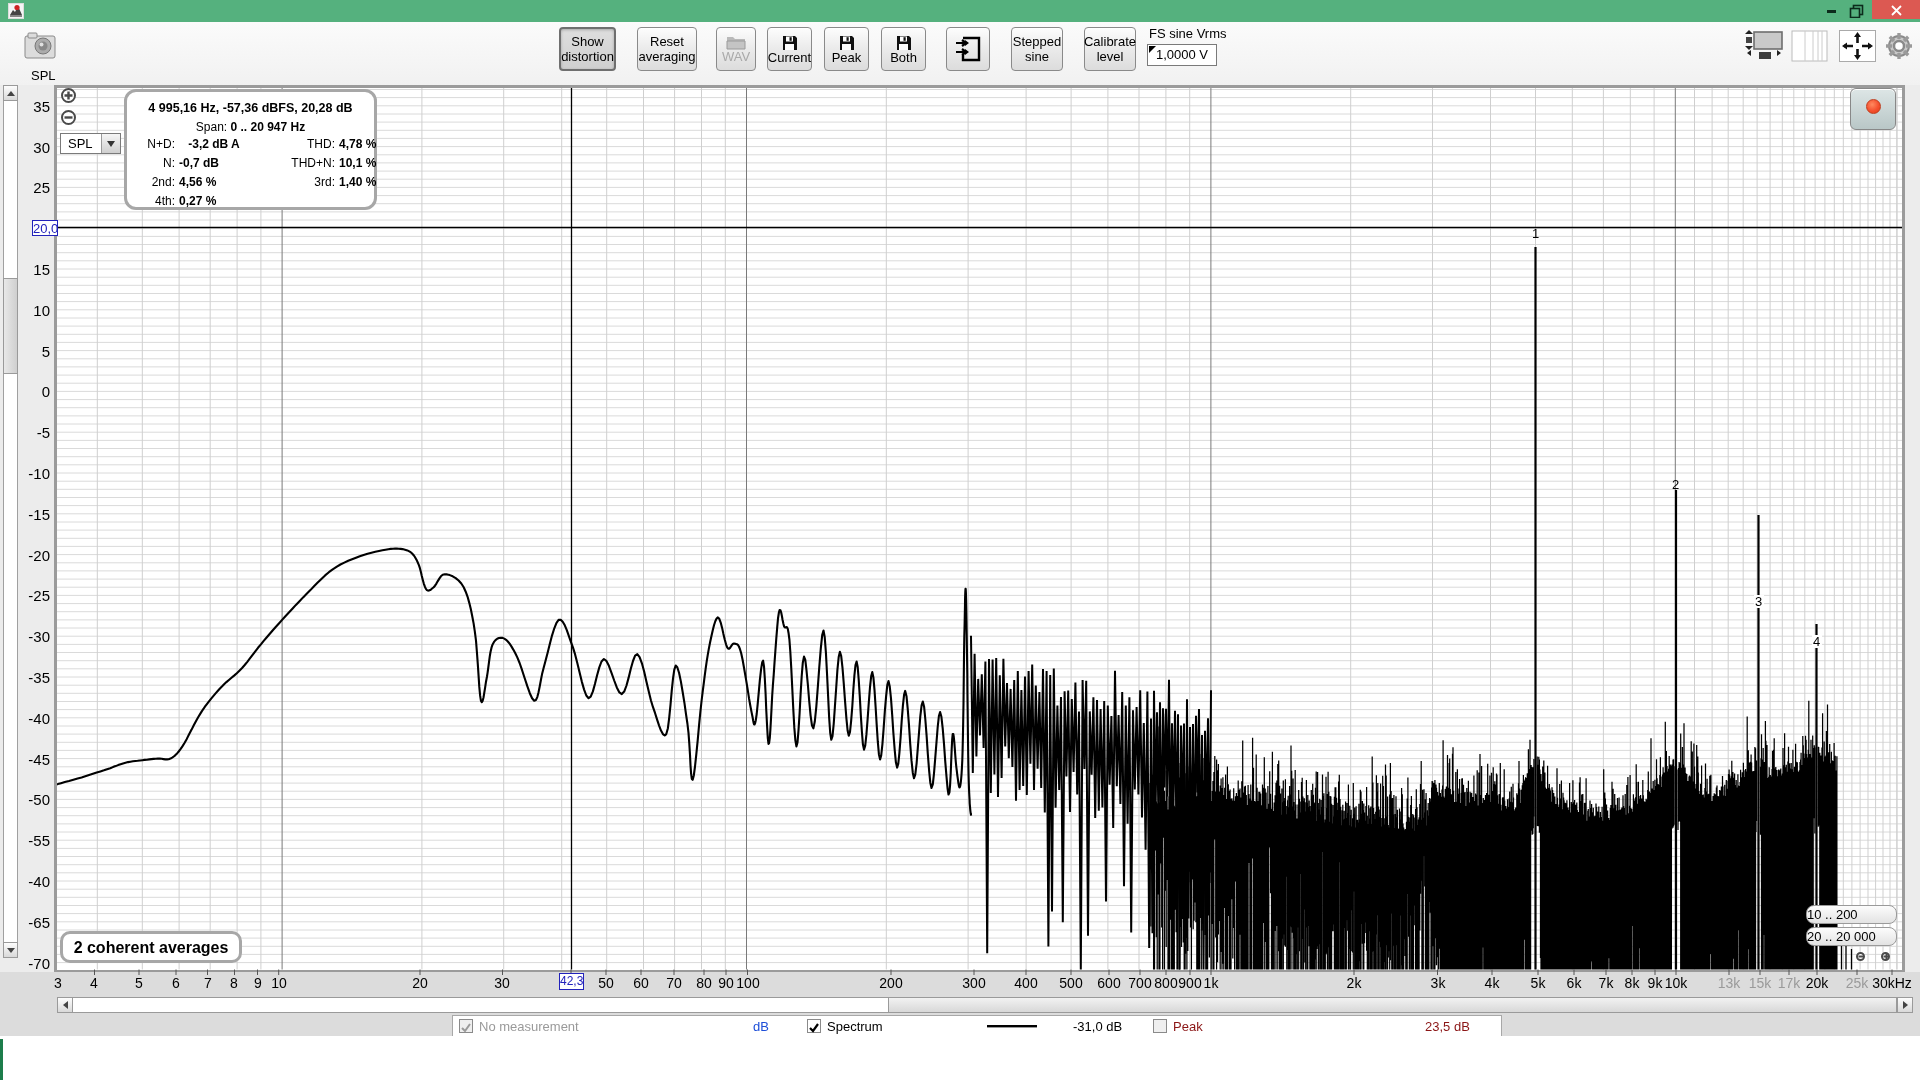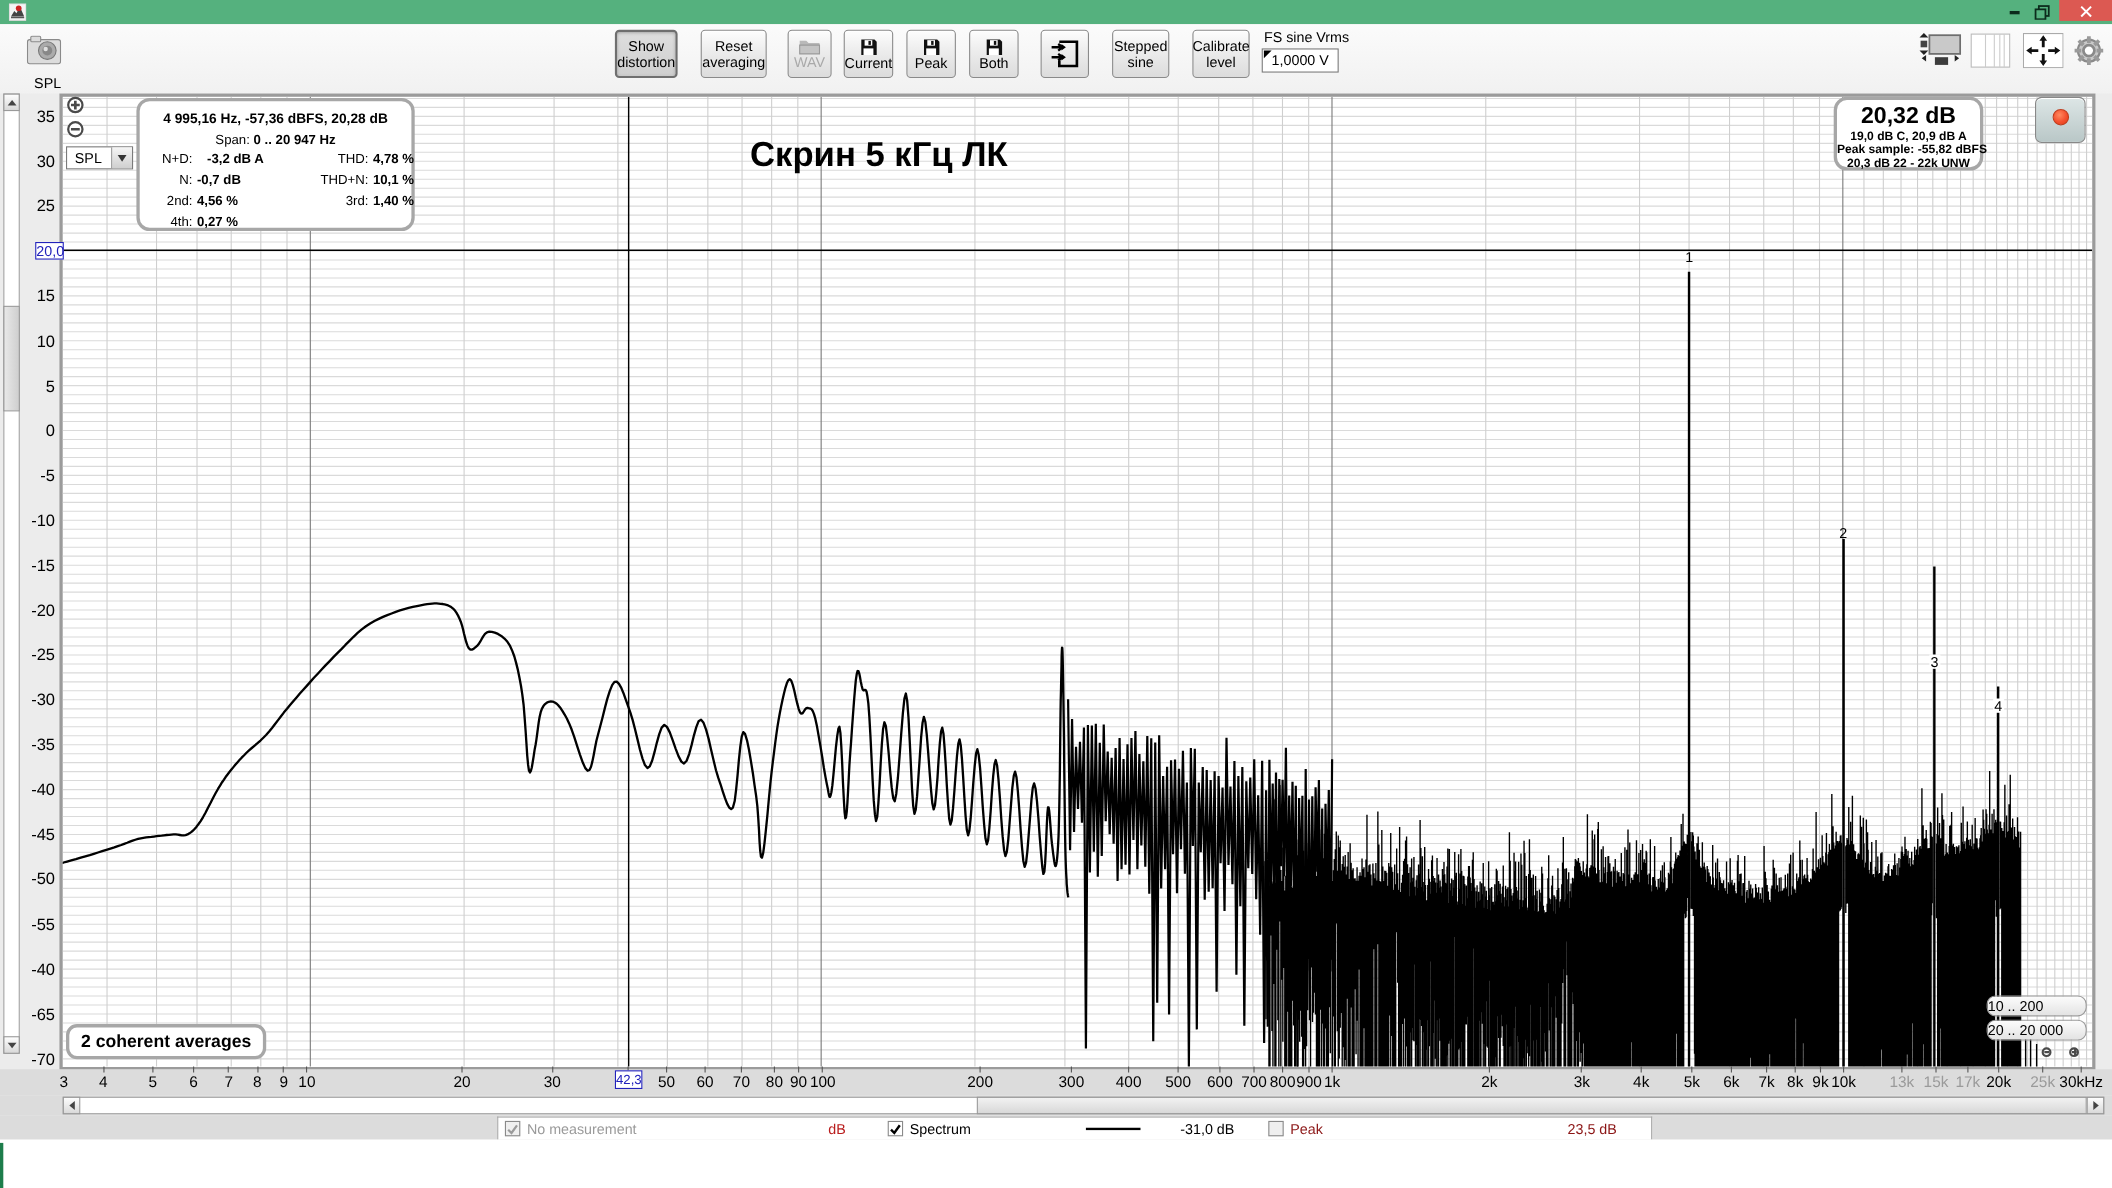--- a/index.html
+++ b/index.html
@@ -257,26 +257,21 @@
       <b class="il" style="left:52px;top:64px;width:70px;text-align:left">-0,7 dB</b>
  <span class="il" style="left:136px;top:64px;width:72px">THD+N:</span>
       <b class="il" style="left:212px;top:64px;width:41px;text-align:left">10,1 %</b>
  <span class="il" style="left:4px;top:83px;width:44px">2nd:</span>
       <b class="il" style="left:52px;top:83px;width:70px;text-align:left">4,56 %</b>
  <span class="il" style="left:136px;top:83px;width:72px">3rd:</span>
       <b class="il" style="left:212px;top:83px;width:41px;text-align:left">1,40 %</b>
  <span class="il" style="left:4px;top:102px;width:44px">4th:</span>
       <b class="il" style="left:52px;top:102px;width:70px;text-align:left">0,27 %</b>
 </div>
-<div class="obox" id="bigdb">
-      <div class="b1">20,32 dB</div>
-      <div class="b2">19,0 dB C, 20,9 dB A<br>Peak sample: -55,82 dBFS<br>20,3 dB 22 - 22k UNW</div>
-    </div>
 <div class="obox" id="avgbox">2 coherent averages</div>
-<div id="title5k">Скрин 5 кГц ЛК</div>
 <div class="zc" style="left:61px;top:88px">
       <svg width="9" height="9">
         <path d="M4.5 0.5v8M0.5 4.5h8" stroke="#4a4a4a" stroke-width="2.4"></path>
       </svg>
     </div>
 <div class="zc" style="left:61px;top:110px">
       <svg width="9" height="9">
         <path d="M0.5 4.5h8" stroke="#4a4a4a" stroke-width="2.4"></path>
       </svg>
     </div>
@@ -359,21 +354,21 @@
         <div class="arr" style="border-top:4px solid transparent;border-bottom:4px solid transparent;border-left:5px solid #444"></div>
       </div>
     </div>
 
 <div id="statusrow">
  <div id="statuspanel">
   <div class="cb g" style="left:6px"><svg width="12" height="12">
             <path d="M2 6l3 3 5-7" stroke="#9a9a9a" stroke-width="2" fill="none"></path>
           </svg></div>
   <span class="st" style="left:26px;color:#9a9a9a">No measurement</span>
-  <span class="st" style="left:300px;color:#b91c1c">dB</span>
+  <span class="st" style="left:300px;color:#1d4ed8">dB</span>
   <div class="cb" style="left:354px"><svg width="12" height="12">
             <path d="M2 6l3 3 5-7" stroke="#000" stroke-width="2.2" fill="none"></path>
           </svg></div>
   <span class="st" style="left:374px;color:#000">Spectrum</span>
   <svg class="st" style="left:534px;top:9px" width="50" height="3">
           <rect width="50" height="2.4" fill="#000"></rect>
         </svg>
   <span class="st" style="left:620px;color:#000">-31,0 dB</span>
   <div class="cb g" style="left:700px"></div>
   <span class="st" style="left:720px;color:#8b1515">Peak</span>

